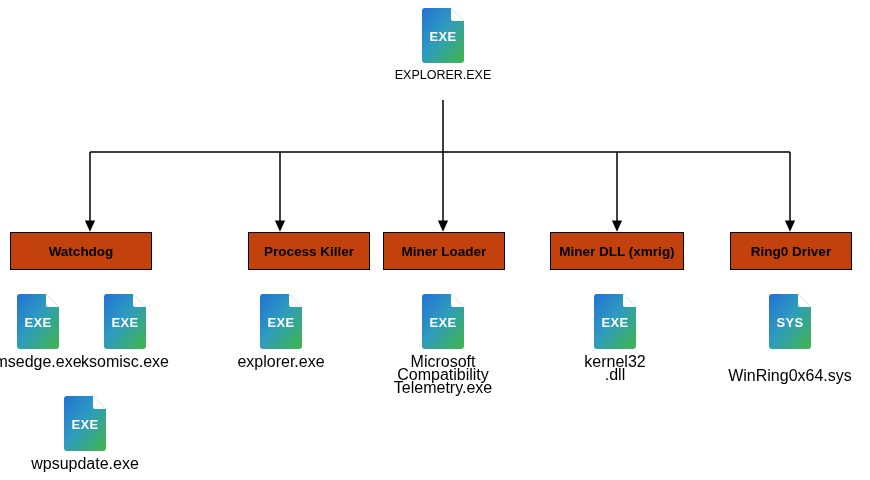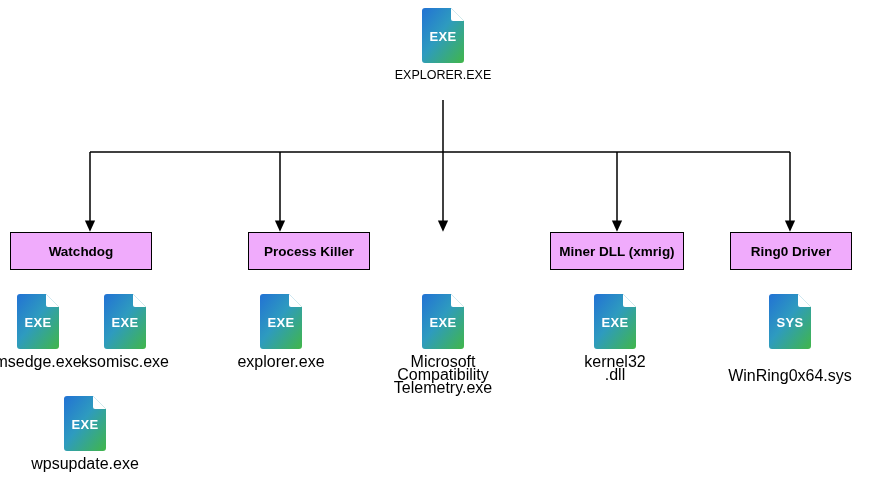--- a/index.html
+++ b/index.html
@@ -67,21 +67,21 @@
     text-align: center;
     white-space: pre-line;
   }
   .node-label.big {
     font-size: 12.5px;
   }
 
   
   .pbox {
     position: absolute;
-    background: #f0abfc;
+    background: #c2410c;
     border: 1.6px solid #000000;
     display: flex;
     align-items: center;
     justify-content: center;
     font-size: 13.5px;
     font-weight: bold;
     color: #000000;
     box-sizing: border-box;
     height: 38px;
   }
@@ -124,20 +124,23 @@
     </div>
     <div class="node-label big" style="white-space:nowrap;">EXPLORER.EXE</div>
   </div>
 
   <div class="pbox" style="left:10px; top:232px; width:142px;">
     <span>Watchdog</span>
   </div>
   <div class="pbox" style="left:220px; top:232px; width:122px;margin-left:28px;">
     <span>Process Killer</span>
   </div>
+  <div class="pbox" style="left:383px; top:232px; width:122px;">
+    <span>Miner Loader</span>
+  </div>
   <div class="pbox" style="left:550px; top:232px; width:134px;">
     <span>Miner DLL (xmrig)</span>
   </div>
   <div class="pbox" style="left:730px; top:232px; width:122px;">
     <span>Ring0 Driver</span>
   </div>
 
   <div class="node" style="left:0px; top:290px; width:76px;">
     <div class="file-icon" style="position:relative;">
       <svg viewBox="0 0 48 60">

